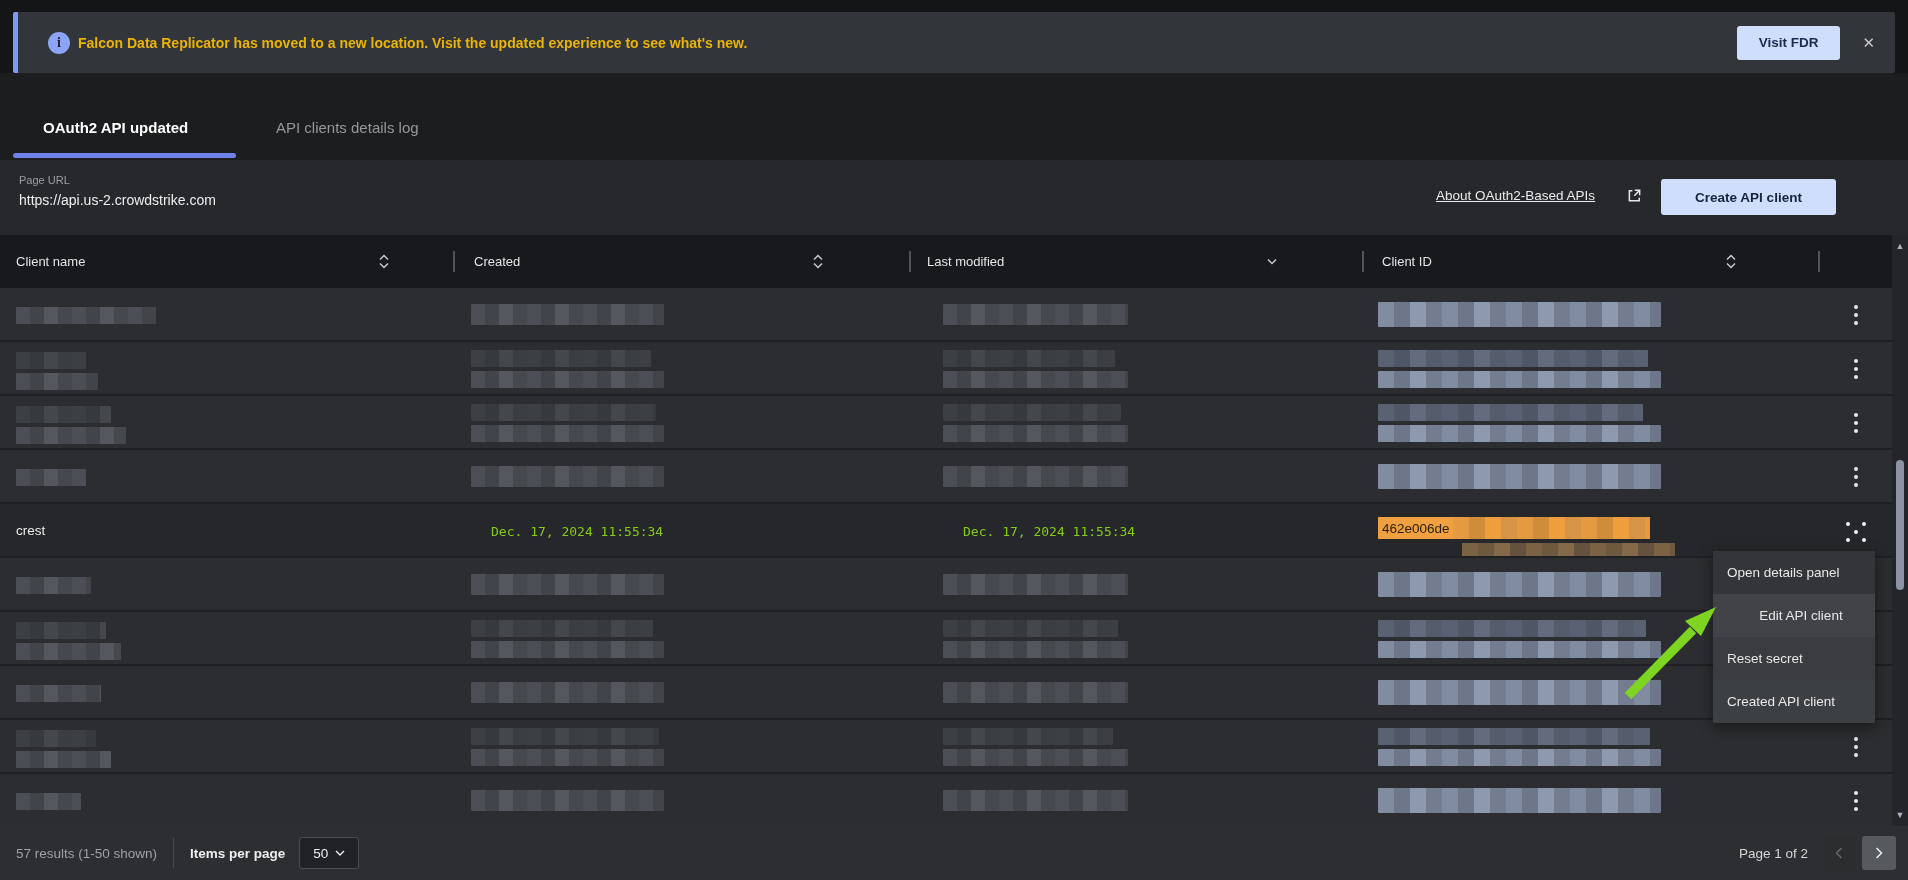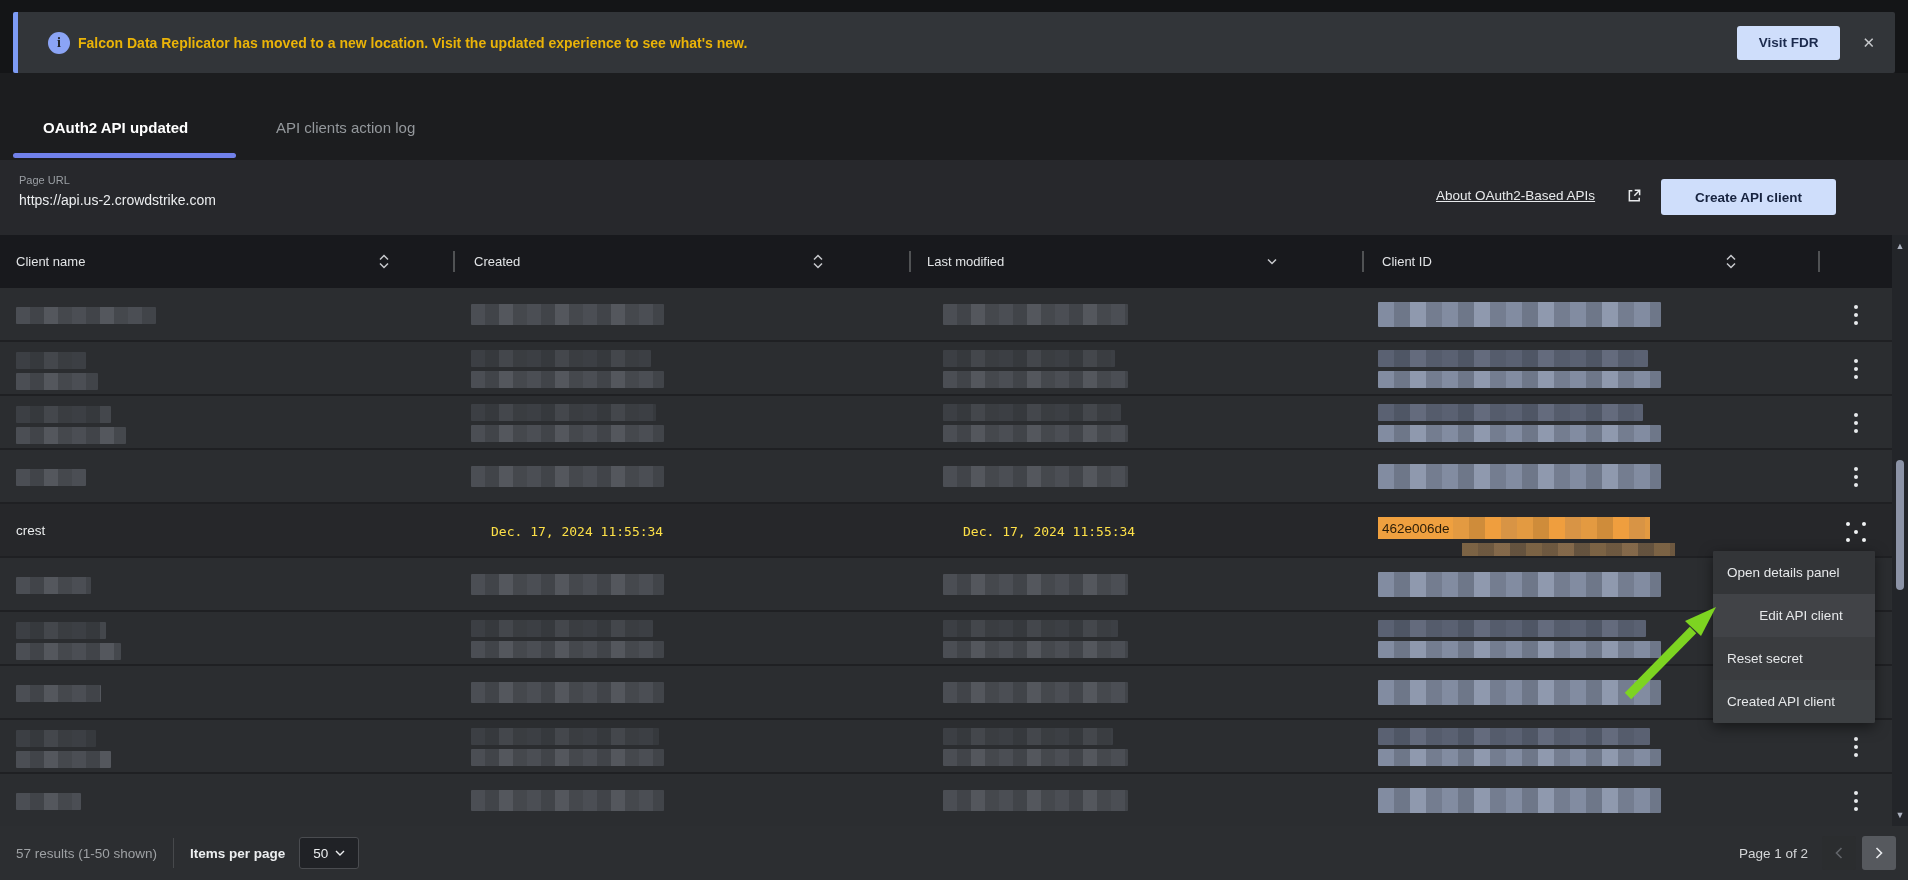--- a/index.html
+++ b/index.html
@@ -72,21 +72,21 @@
   .id1   { left:1378px; top:14px; width:283px; height:25px; }
   .two { top:8px; height:38px; display:flex; flex-direction:column; justify-content:space-between; }
   .two > div { height:17px; }
 
   .kebab { position:absolute; left:1846px; top:15px; width:20px; height:24px;
            display:flex; flex-direction:column; align-items:center; justify-content:center;
            gap:4px; cursor:pointer; }
   .kebab i { width:4px; height:4px; border-radius:50%; background:#e8eaec; }
 
   .cell-text { position:absolute; color:#e9ebec; font-size:13.5px; top:19px; }
-  .mono { font-family:"DejaVu Sans Mono", monospace; font-size:13px; color:#fde047; top:20px;padding-left:20px; }
+  .mono { font-family:"DejaVu Sans Mono", monospace; font-size:13px; color:#84cc16; top:20px;padding-left:20px; }
   .id-wrap { position:absolute; left:1378px; top:13px; display:flex; align-items:stretch; }
   .id-hl { background:#efa03f; color:#2b1d08; font-size:13.5px; padding:4px 3px 3px 4px;
            font-weight:normal; }
   .id-blur-orange { width:197px;
     background:repeating-linear-gradient(90deg,#e39a41 0 16px,#cf8c3a 16px 32px,#ef9e3e 32px 48px,#d89445 48px 64px); }
   .id-smear { position:absolute; left:1462px; top:39px; width:213px; height:13px; opacity:.85;
     background:repeating-linear-gradient(90deg,#8a6d49 0 16px,#7a6144 16px 32px,#947450 32px 48px,#6f5a42 48px 64px); }
 
   .focus-dots { position:absolute; left:1844px; top:16px; width:24px; height:24px; cursor:pointer; }
   .focus-dots i { position:absolute; width:4px; height:4px; border-radius:50%; background:#f0f2f4; }
@@ -136,21 +136,21 @@
   <div class="banner">
     <div class="info-icon">i</div>
     <div class="banner-text">Falcon Data Replicator has moved to a new location. Visit the updated experience to see what's new.</div>
     <div class="banner-spacer"></div>
     <button class="visit-fdr">Visit FDR</button>
     <div class="banner-close">✕</div>
   </div>
 
   <div class="tabs-bar">
     <div class="tab active">OAuth2 API updated</div>
-    <div class="tab inactive">API clients action log</div>
+    <div class="tab inactive">API clients details log</div>
     <div class="tab-underline"></div>
   </div>
 
   <div class="toolbar">
     <div class="baseurl-label">Page URL</div>
     <div class="baseurl-value">https://api.us-2.crowdstrike.com</div>
     <a class="about-link">About OAuth2-Based APIs</a>
     <span class="ext-icon">
       <svg width="15" height="15" viewBox="0 0 14 14">
           <path d="M5 2.6 H2.2 V11.8 H11.4 V9" fill="none" stroke="#e8eaec" stroke-width="1.4"></path>

